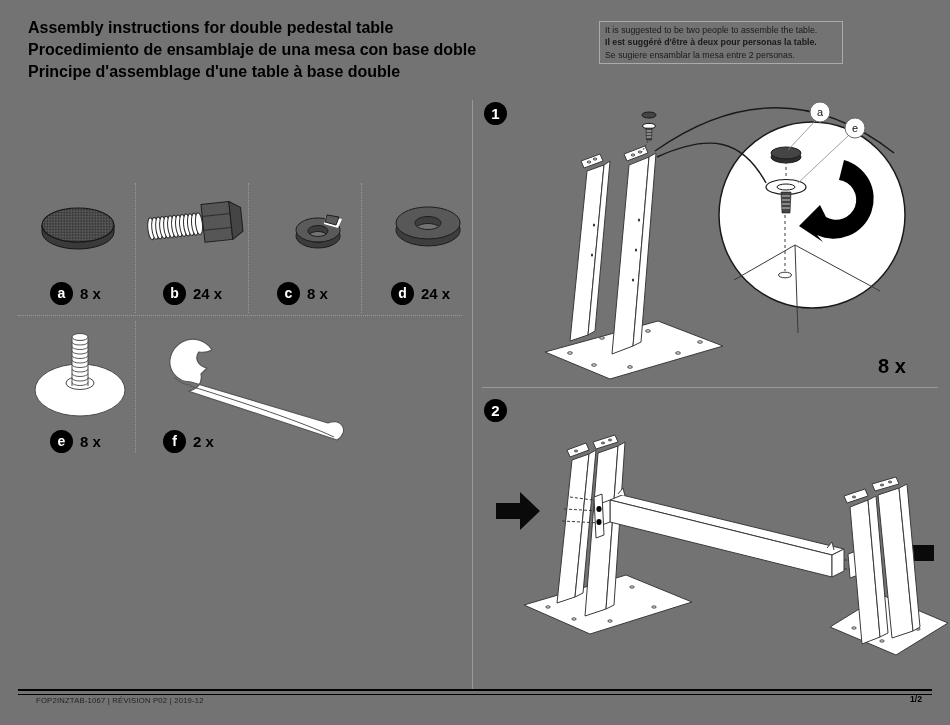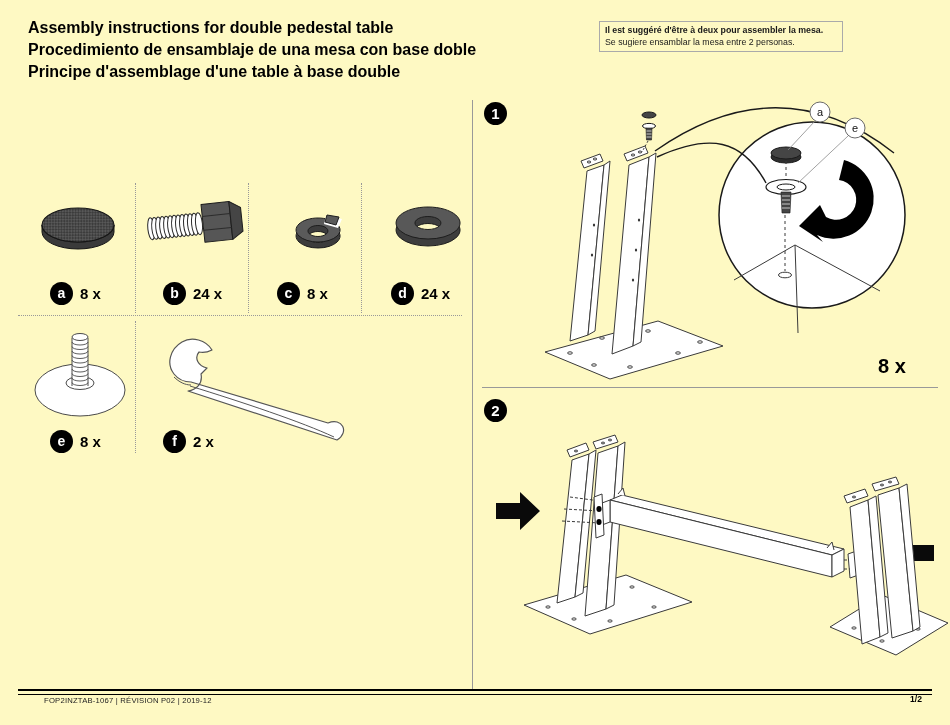--- a/index.html
+++ b/index.html
@@ -1,16 +1,16 @@
 <!DOCTYPE html>
 <html><head>
 <meta charset="utf-8">
 <style>
   html,body{margin:0;padding:0;background:#fff;}
-  .page{position:relative;width:950px;height:725px;background:#fef9c3;overflow:hidden;
+  .page{position:relative;width:950px;height:725px;background:#737373;overflow:hidden;
         font-family:"Liberation Sans", sans-serif;color:#000;}
   .abs{position:absolute;}
   .title{font-weight:bold;font-size:16px;line-height:22px;white-space:nowrap;}
   .notebox{border:1px solid #aaa;padding:2px 5px;font-size:8.8px;line-height:12.4px;color:#1a1a1a;width:232px;}
   .notebox .b{font-weight:bold;}
   .vline{width:1px;background:#999;}
   .hline{height:1px;background:#999;}
   .dot-v{border-left:1px dotted #999;width:0;}
   .dot-h{border-top:1px dotted #999;height:0;}
   .badge{width:23px;height:23px;background:#000;border-radius:50%;color:#fff;
@@ -31,21 +31,22 @@
 
 <div class="page">
 
   <div class="abs" style="left:28px;top:17px;">
     <div class="title">Assembly instructions for double pedestal table</div>
     <div class="title">Procedimiento de ensamblaje de una mesa con base doble</div>
     <div class="title">Principe d'assemblage d'une table à base double</div>
   </div>
 
   <div class="abs notebox" style="left:599px;top:21px;">
-    <div class="b">Il est suggéré d'être à deux pour assembler la mesa.</div>
+    <div>It is suggested to be two people to assemble the table.</div>
+    <div class="b">Il est suggéré d'être à deux pour personas la table.</div>
     <div>Se sugiere ensamblar la mesa entre 2 personas.</div>
   </div>
 
   <div class="abs vline" style="left:472px;top:100px;height:590px;"></div>
   <div class="abs hline" style="left:482px;top:387px;width:456px;"></div>
 
   <div class="abs dot-v" style="left:135px;top:183px;height:130px;"></div>
   <div class="abs dot-v" style="left:248px;top:183px;height:130px;"></div>
   <div class="abs dot-v" style="left:361px;top:183px;height:130px;"></div>
   <div class="abs dot-h" style="left:18px;top:315px;width:444px;"></div>
@@ -257,16 +258,16 @@
     <path d="M365 106 L386 99 L383 92 L362 99 Z" fill="#fff" stroke="#3a3a3a" stroke-linejoin="round"></path>
     <ellipse cx="372" cy="100" rx="1.7" ry=".9" fill="#fff" stroke="#3a3a3a"></ellipse>
     <path d="M396 98 L417 91 L431 234 L410 241 Z" fill="#fff" stroke="#3a3a3a" stroke-linejoin="round"></path>
     <path d="M417 91 L425 87 L438 230 L431 234 Z" fill="#fff" stroke="#3a3a3a" stroke-linejoin="round"></path>
     <path d="M393 94 L417 87 L414 80 L390 87 Z" fill="#fff" stroke="#3a3a3a" stroke-linejoin="round"></path>
     <ellipse cx="400" cy="88" rx="1.7" ry=".9" fill="#fff" stroke="#3a3a3a"></ellipse>
     <ellipse cx="408" cy="85" rx="1.7" ry=".9" fill="#fff" stroke="#3a3a3a"></ellipse>
   </svg>
 
   <div class="abs footline" style="left:18px;right:18px;top:689px;"></div>
-  <div class="abs foottext" style="left:44px;top:696px;">FOP2INZTAB-1067  |  RÉVISION P02  |  2019-12</div>
+  <div class="abs foottext" style="left:36px;top:696px;">FOP2INZTAB-1067  |  RÉVISION P02  |  2019-12</div>
   <div class="abs footpage" style="right:28px;top:694px;text-align:right;">1/2</div>
 
 </div>
 
 </body></html>

